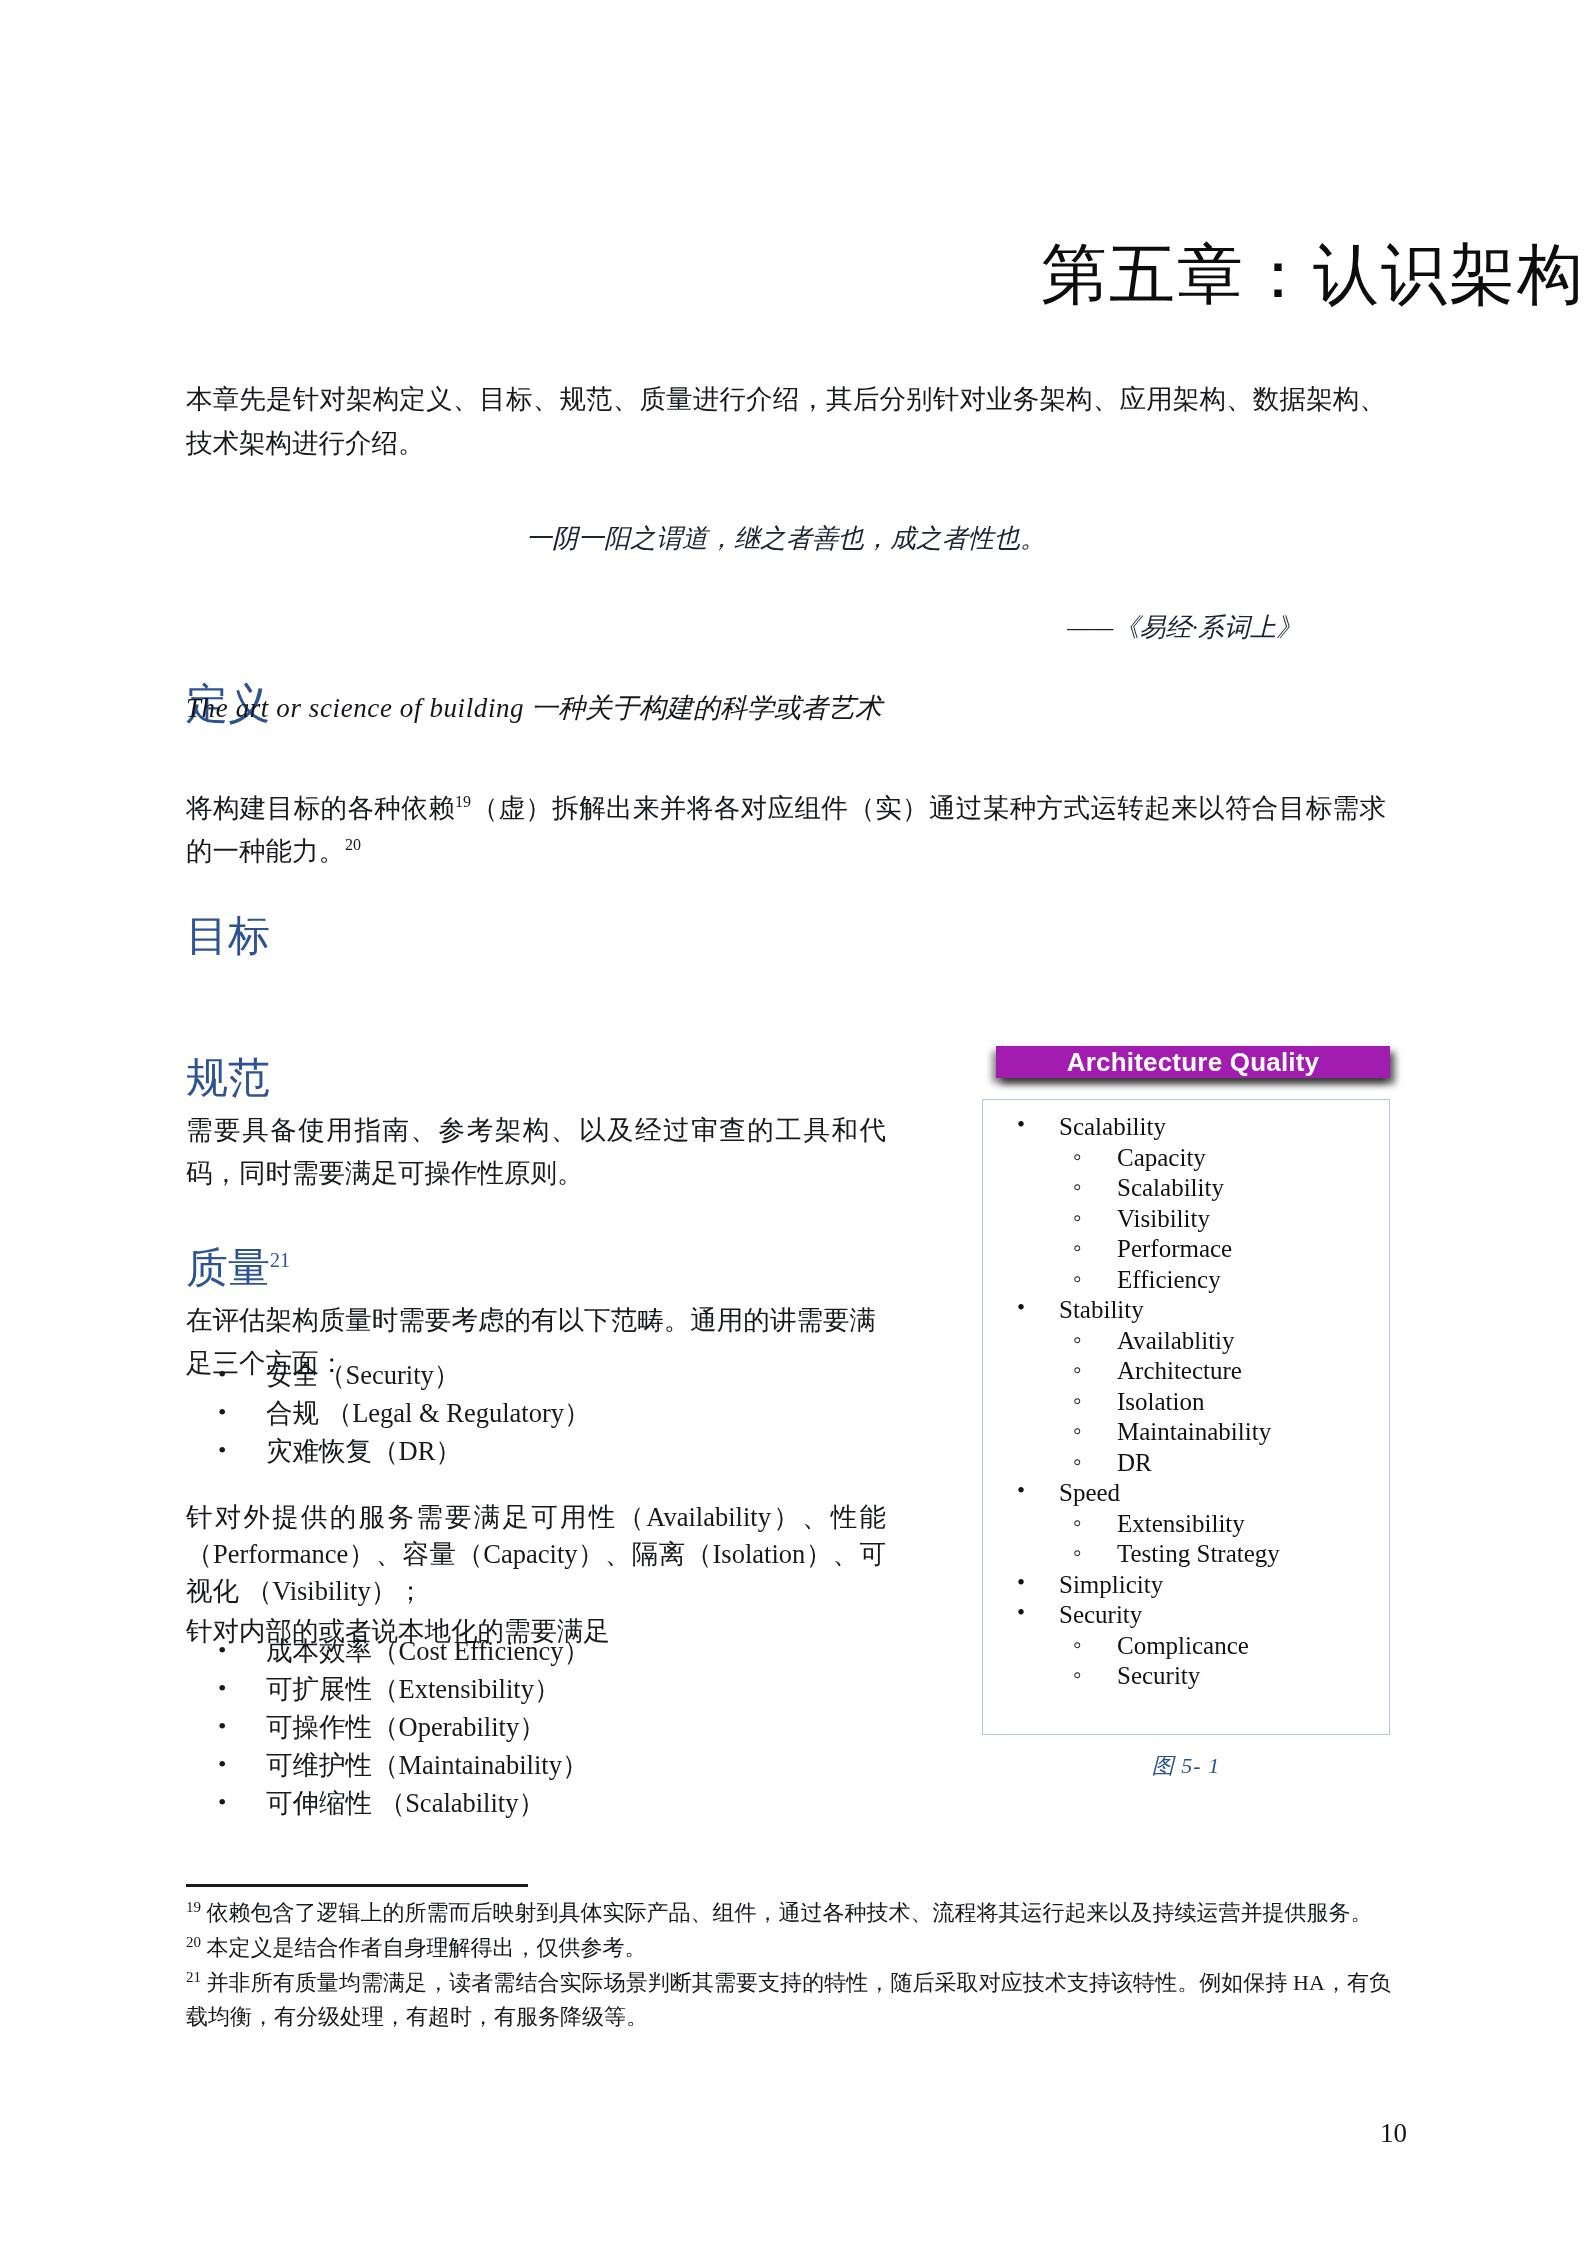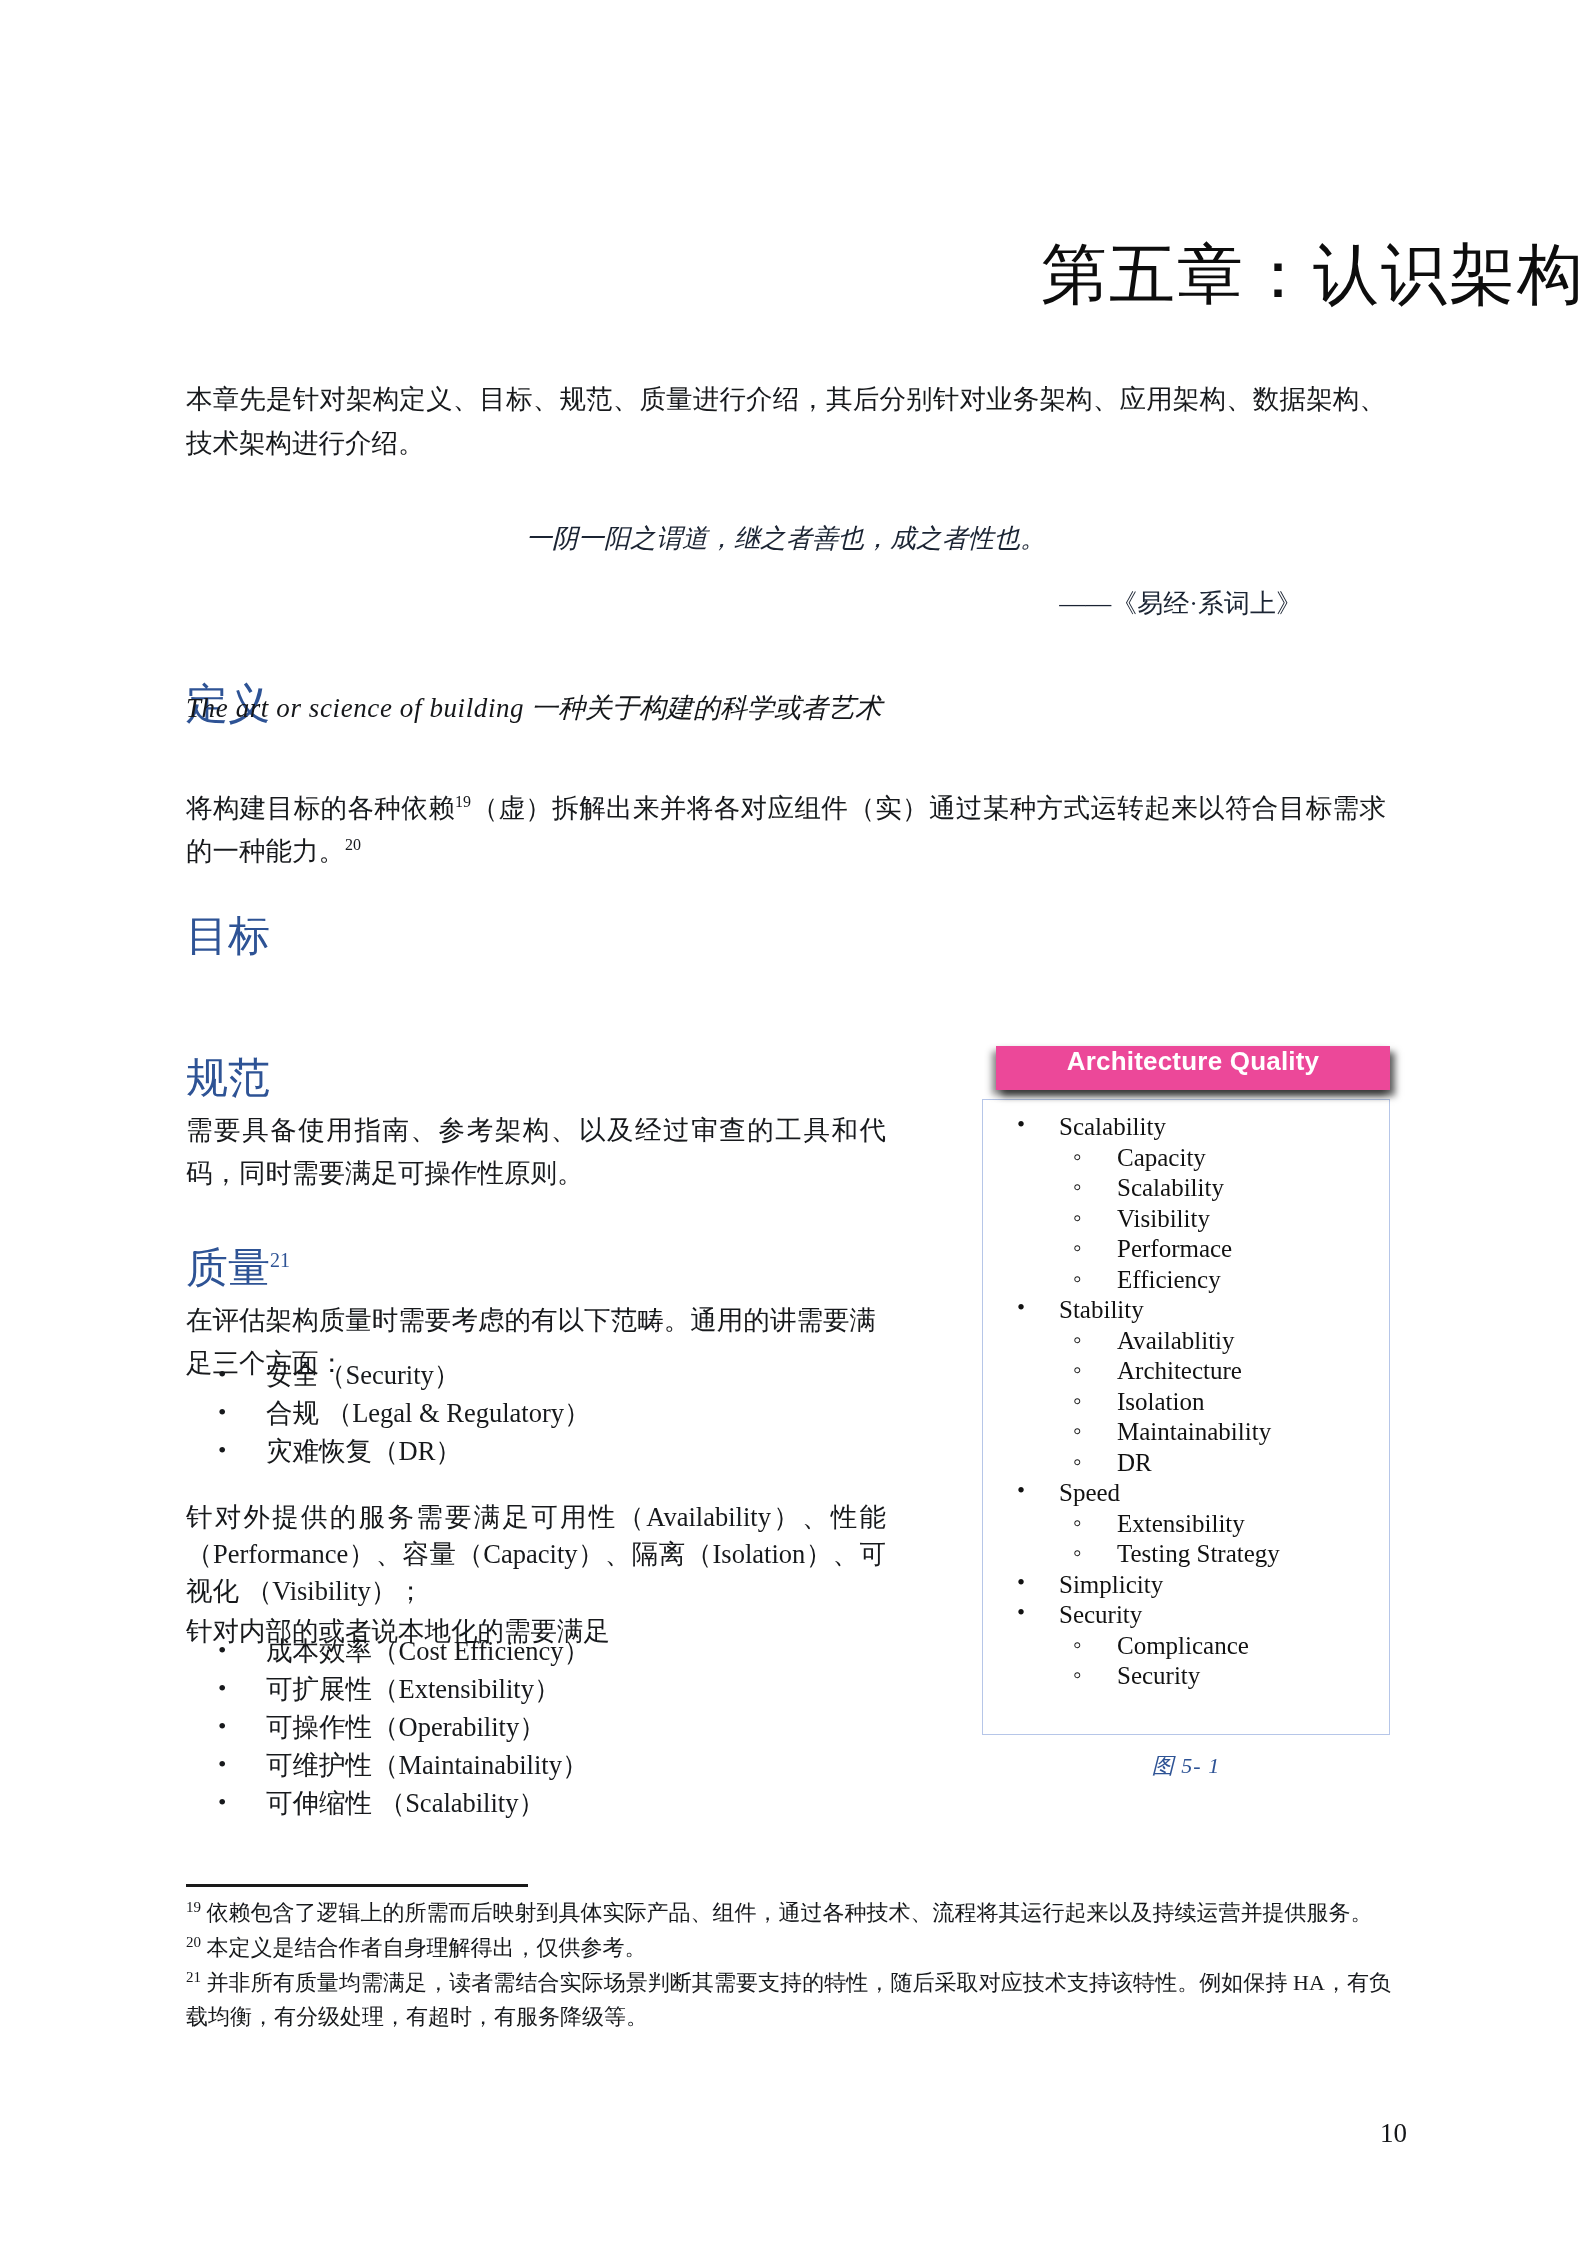--- a/index.html
+++ b/index.html
@@ -38,22 +38,23 @@
 
   
   .epigraph{
     position:absolute; left:186px; top:495px; width:1200px;
     text-align:center;
     font-style:italic;
     font-size:26px;
     color:#1b2433;
   }
   .epigraph-source{
-    position:absolute; left:186px; top:560px; width:1200px;
+    position:absolute; left:186px; top:584px; width:1200px;
     text-align:right;
+    font-style:italic;
     font-size:26px;
     color:#1b2433;
     padding-right:84px;
     box-sizing:border-box;
   }
 
   
   .h-blue{
     position:absolute;
     left:186px;
@@ -113,24 +114,24 @@
     width:408px;
   }
   .fig-header-wrap{
     position:relative;
     height:44px;
     margin-left:14px;
     margin-bottom:9px;
   }
   .fig-header{
     position:absolute; left:0; top:0;
-    width:394px; height:44px;
-    background:#ec4899;
+    width:394px; height:32px;
+    background:#a21caf;
     box-shadow:5px 6px 7px rgba(0,0,0,0.62), -4px 5px 7px rgba(0,0,0,0.45);
-    display:flex; justify-content:center;
+    display:flex; align-items:center; justify-content:center;
   }
   .fig-header span{
     color:#ffffff;
     font-family:"Liberation Sans","DejaVu Sans",sans-serif;
     font-weight:bold;
     font-size:26px;
     letter-spacing:0.2px;
   }
   .fig-body{
     border:1px solid #b6c6e8;

